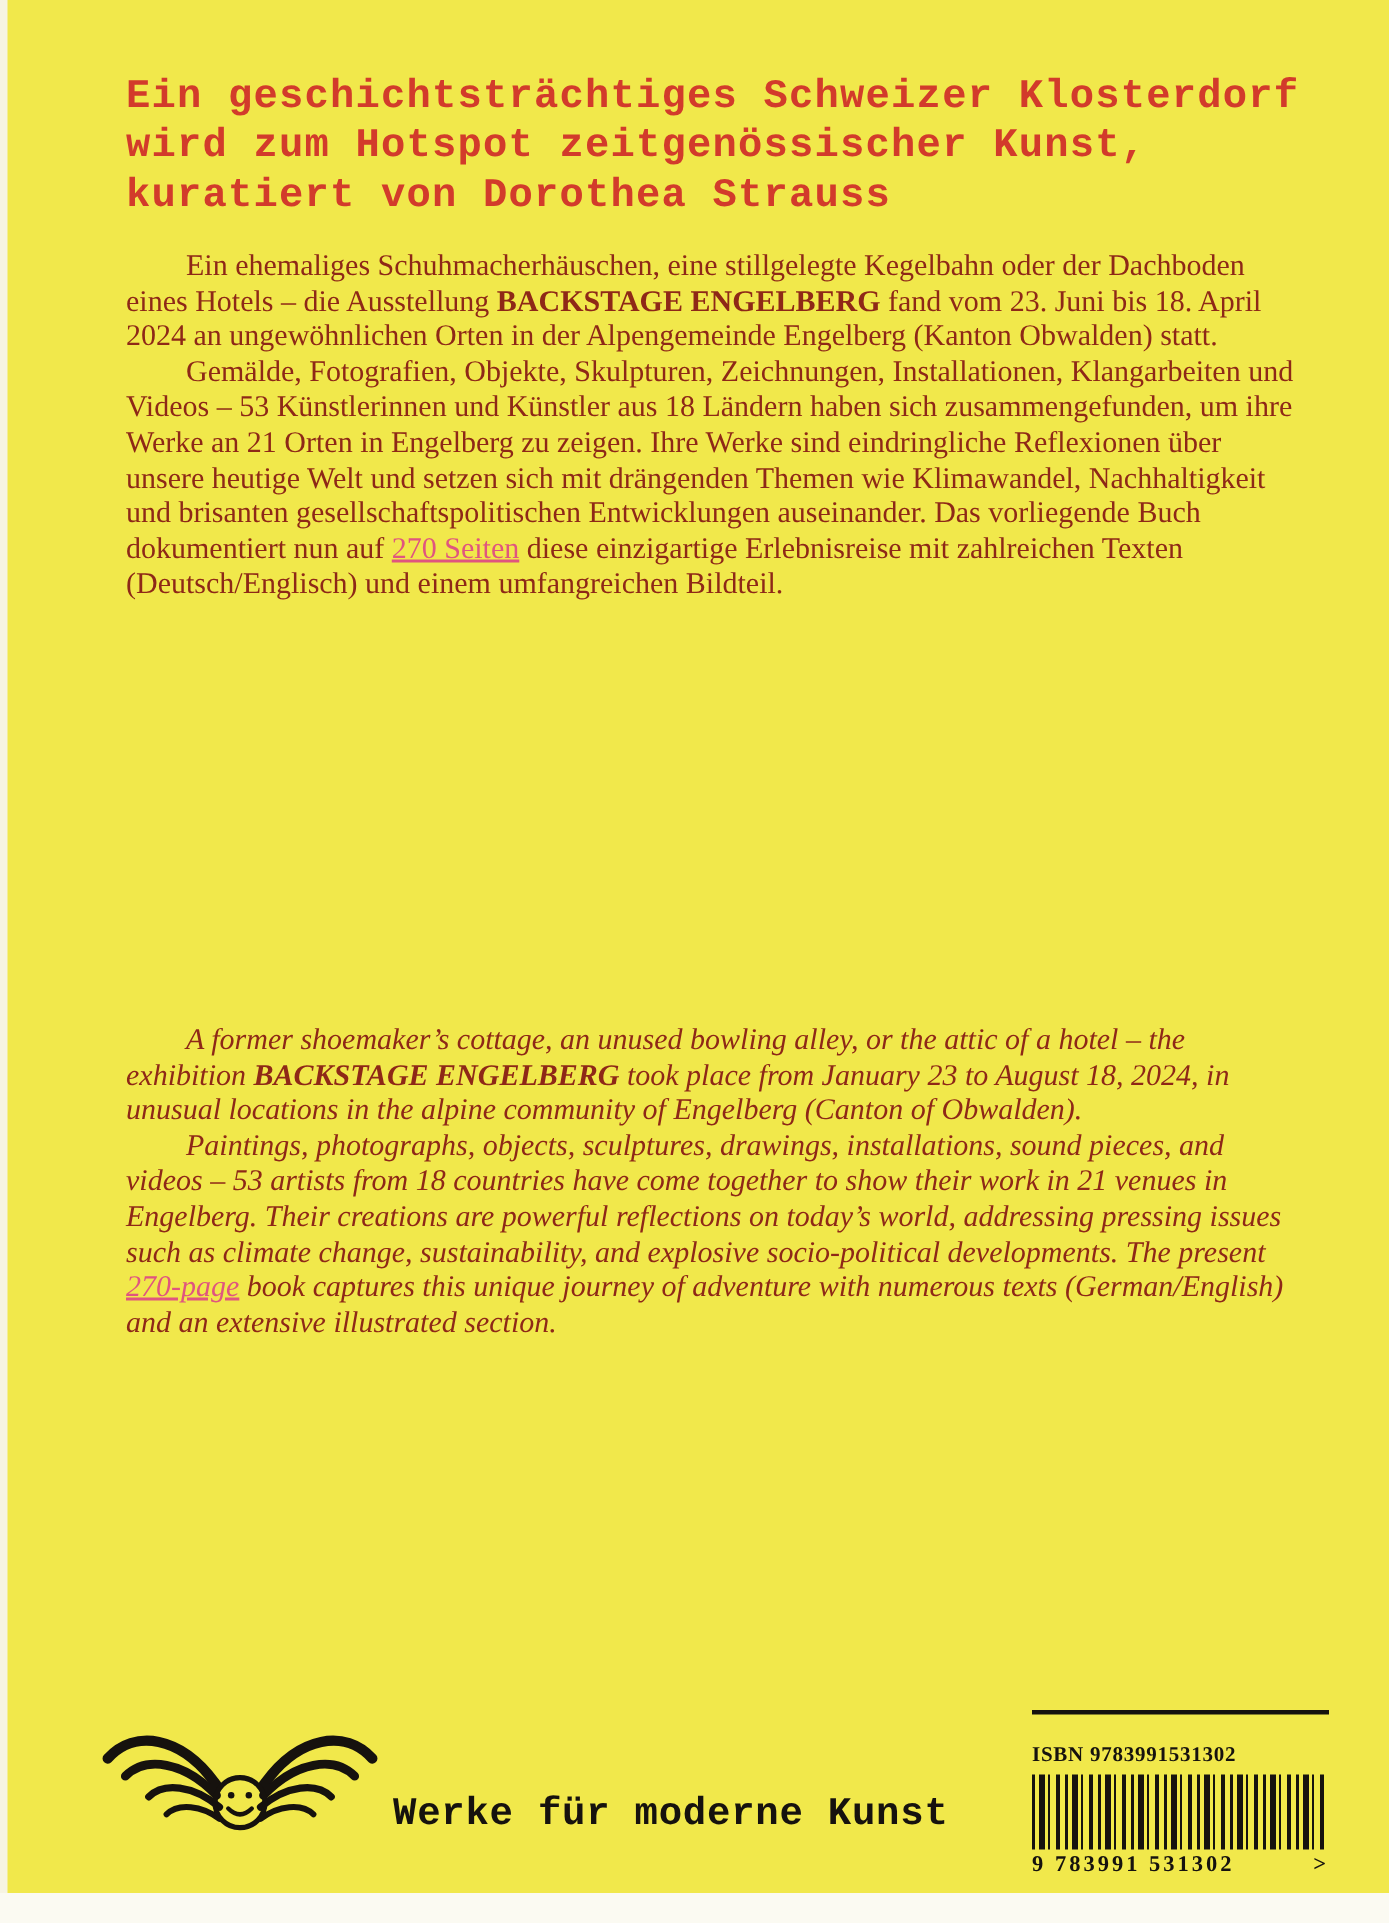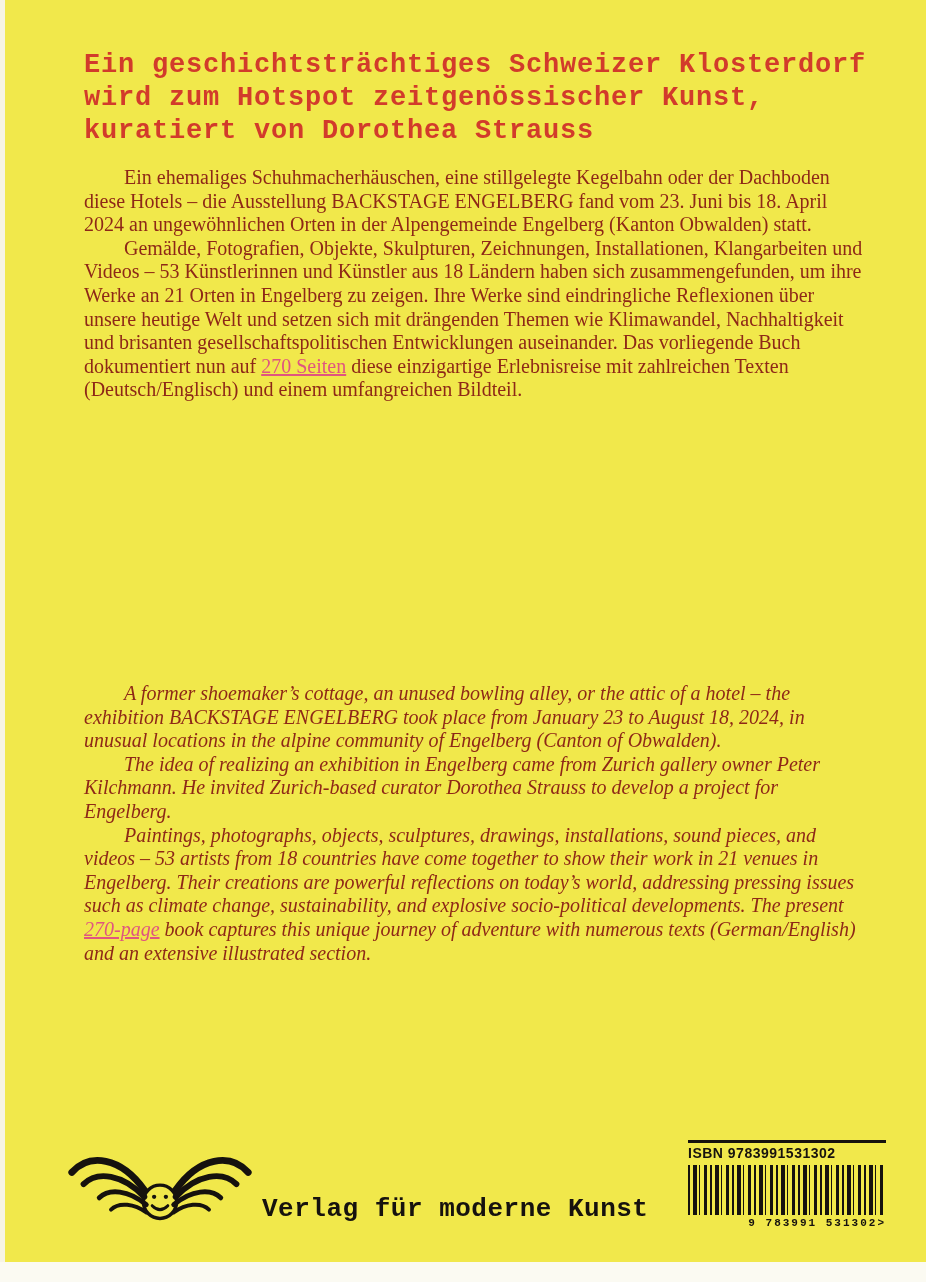--- a/index.html
+++ b/index.html
@@ -38,89 +38,88 @@
     position:absolute;
     left:84px;
     width:784px;
     font-size:20px;
     line-height:23.6px;
     color:var(--darkred);
   }
   .de-body{top:166px;}
   .en-body{top:682px;font-style:italic;}
   .bodytext p.para{margin:0;text-indent:40px;}
-  .bodytext .b{font-weight:400;}
+  .bodytext .b{font-weight:700;}
   .bodytext .pink{color:var(--pink);text-decoration:underline;}
 
   .footer-logo{position:absolute;left:62px;top:1140px;width:196px;height:100px;}
   .footer-logo svg{width:100%;height:100%;display:block;}
 
   .publisher{
     position:absolute;
     left:262px;top:1194px;
     font-family:"Liberation Mono", monospace;
     font-weight:700;
     font-size:26px;
     letter-spacing:0.5px;
     color:var(--ink);
     white-space:nowrap;
   }
 
   .barcode-block{position:absolute;left:688px;top:1140px;width:198px;}
   .isbn-rule{height:3px;background:var(--ink);}
   .isbn-label{
-    margin-top:2px;
-    font-family:Liberation Sans, sans-serif;
+    margin-top:20px;
+    font-family:Liberation Serif, serif;
     font-size:14px;
     font-weight:700;
     letter-spacing:0.5px;
     color:var(--ink);
     white-space:nowrap;
   }
   .bars{
     margin-top:4px;
     height:50px;
     background:repeating-linear-gradient(90deg,
       var(--ink) 0 2px, transparent 2px 5px,
       var(--ink) 5px 9px, transparent 9px 11px,
       var(--ink) 11px 12px, transparent 12px 16px,
       var(--ink) 16px 19px, transparent 19px 22px);
   }
   .digits{
     margin-top:2px;
     display:flex;
-    justify-content:flex-end;
-    font-family:Liberation Mono, monospace;
-    font-size:11px;
+    justify-content:space-between;
+    font-family:Liberation Serif, serif;
+    font-size:15px;
     font-weight:700;
     letter-spacing:2px;
     color:var(--ink);
     white-space:nowrap;
   }
 </style>
 </head>
 <body>
 
 <div class="cover">
 
   <div class="edge-left"></div>
 
   <h1 class="headline de-headline">Ein geschichtsträchtiges Schweizer Klosterdorf
 wird zum Hotspot zeitgenössischer Kunst,
 kuratiert von Dorothea Strauss</h1>
 
   <div class="bodytext de-body">
-      <p class="para"><span>Ein ehemaliges Schuhmacherhäuschen, eine stillgelegte Kegelbahn oder der Dachboden diese Hotels – die Ausstellung </span><span class="b">BACKSTAGE ENGELBERG</span><span> fand vom 23. Juni bis 18. April 2024 an ungewöhnlichen Orten in der Alpengemeinde Engelberg (Kanton Obwalden) statt.</span></p>
+      <p class="para"><span>Ein ehemaliges Schuhmacherhäuschen, eine stillgelegte Kegelbahn oder der Dachboden eines Hotels – die Ausstellung </span><span class="b">BACKSTAGE ENGELBERG</span><span> fand vom 23. Juni bis 18. April 2024 an ungewöhnlichen Orten in der Alpengemeinde Engelberg (Kanton Obwalden) statt.</span></p>
       <p class="para"><span>Gemälde, Fotografien, Objekte, Skulpturen, Zeichnungen, Installationen, Klangarbeiten und Videos – 53 Künstlerinnen und Künstler aus 18 Ländern haben sich zusammengefunden, um ihre Werke an 21 Orten in Engelberg zu zeigen. Ihre Werke sind eindringliche Reflexionen über unsere heutige Welt und setzen sich mit drängenden Themen wie Klimawandel, Nachhaltigkeit und brisanten gesellschaftspolitischen Entwicklungen auseinander. Das vorliegende Buch dokumentiert nun auf </span><span class="pink">270 Seiten</span><span> diese einzigartige Erlebnisreise mit zahlreichen Texten (Deutsch/Englisch) und einem umfangreichen Bildteil.</span></p>
     </div>
 
 
   <div class="bodytext en-body">
       <p class="para"><span>A former shoemaker’s cottage, an unused bowling alley, or the attic of a hotel – the exhibition </span><span class="b">BACKSTAGE ENGELBERG</span><span> took place from January 23 to August 18, 2024, in unusual locations in the alpine community of Engelberg (Canton of Obwalden).</span></p>
-      <p class="para"><span>The idea of realizing an exhibition in Engelberg came from Zurich gallery owner Peter Kilchmann. He invited Zurich-based curator Dorothea Strauss to develop a project for Engelberg.</span></p>
       <p class="para"><span>Paintings, photographs, objects, sculptures, drawings, installations, sound pieces, and videos – 53 artists from 18 countries have come together to show their work in 21 venues in Engelberg. Their creations are powerful reflections on today’s world, addressing pressing issues such as climate change, sustainability, and explosive socio-political developments. The present </span><span class="pink">270-page</span><span> book captures this unique journey of adventure with numerous texts (German/English) and an extensive illustrated section.</span></p>
     </div>
 
   <div class="footer-logo">
     <span>
       <svg viewBox="0 0 200 100" xmlns="http://www.w3.org/2000/svg" fill="none" stroke="#16120e" stroke-linecap="round">
 
         <path d="M84,50 C60,16 28,12 10,32" stroke-width="7"></path>
         <path d="M84,57 C62,34 36,30 22,44" stroke-width="6"></path>
         <path d="M86,65 C68,50 48,48 38,58" stroke-width="5"></path>
@@ -132,21 +131,21 @@
         <path d="M114,73 C126,64 142,62 150,70" stroke-width="4"></path>
 
         <circle cx="100" cy="62" r="17" stroke-width="3.5"></circle>
         <circle cx="94" cy="57" r="2.2" fill="#16120e" stroke="none"></circle>
         <circle cx="106" cy="57" r="2.2" fill="#16120e" stroke="none"></circle>
         <path d="M92,66 Q100,74 108,66" stroke-width="3"></path>
       </svg>
     </span>
   </div>
 
-  <div class="publisher">Verlag für moderne Kunst</div>
+  <div class="publisher">Werke für moderne Kunst</div>
 
   <div class="barcode-block">
     <div class="isbn-rule"></div>
     <div class="isbn-label">ISBN 9783991531302</div>
     <div class="bars"></div>
     <div class="digits">
       <span>9 783991 531302</span>
       <span>&gt;</span>
     </div>
   </div>

